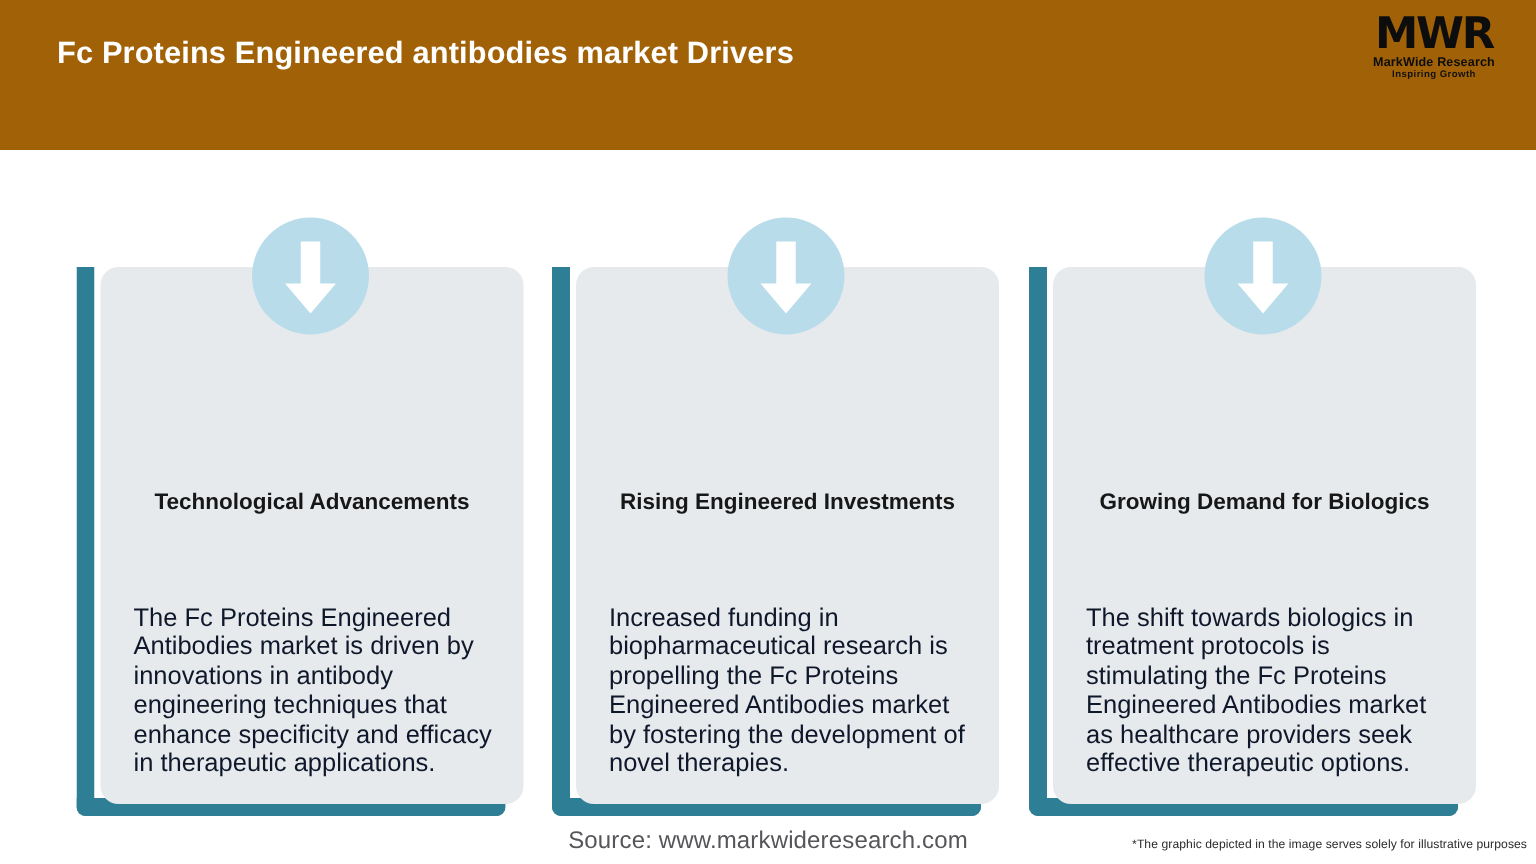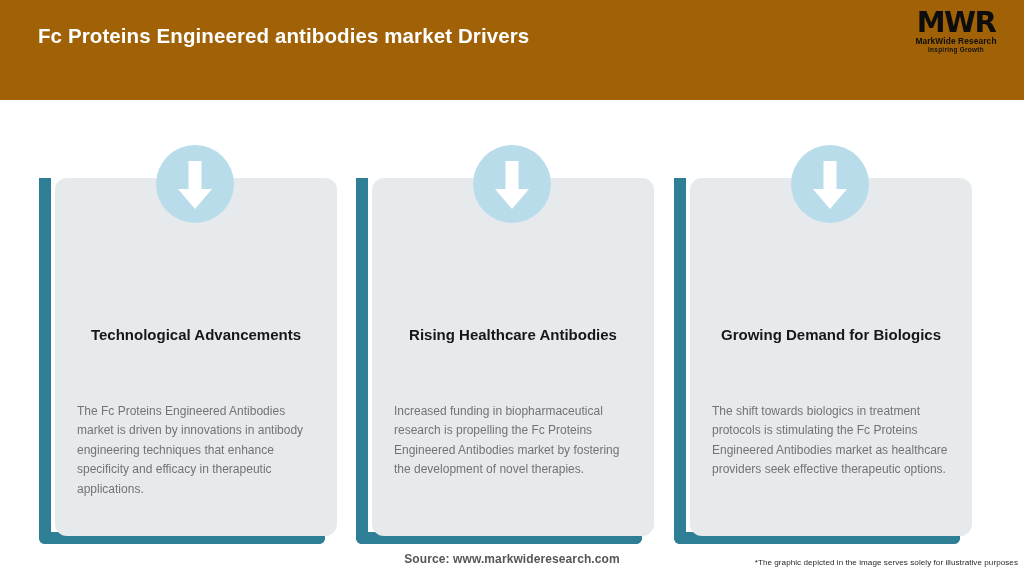--- a/index.html
+++ b/index.html
@@ -63,21 +63,21 @@
     font-size: 6.4px;
     font-weight: bold;
     color: #111111;
     line-height: 8px;
     letter-spacing: 0.3px;
   }
 
   
   .cards {
     position: absolute;
-    left: 0;
+    left: 12px;
     top: 100px;
     width: 863px;
     height: 445px;
   }
   .card-group {
     position: absolute;
     top: 0;
     width: 300px;
     height: 445px;
   }
@@ -135,35 +135,35 @@
     line-height: 22px;
     z-index: 4;
   }
 
   .card-body {
     position: absolute;
     left: 22px;
     top: 224px;
     width: 244px;
     text-align: left;
-    font-size: 12px;
-    color: #737373;
+    font-size: 17px;
+    color: #0f172a;
     line-height: 19.4px;
     z-index: 4;
   }
 
   
   .footer-source {
     position: absolute;
     left: 0;
     top: 552px;
     width: 1024px;
     text-align: center;
-    font-size: 12px;
-    font-weight: bold;
+    font-size: 16px;
+    font-weight: normal;
     color: #56565a;
     letter-spacing: 0.1px;
   }
   .footer-disclaimer {
     position: absolute;
     right: 6px;
     top: 558px;
     font-size: 8.1px;
     color: #2a2a2a;
     letter-spacing: 0.05px;
@@ -193,21 +193,21 @@
     <div class="icon-circle">
       <svg width="78" height="78" viewBox="0 0 78 78" aria-hidden="true">
         <polygon points="32.5,16 45.5,16 45.5,44 56,44 39,64 22,44 32.5,44" fill="#ffffff"></polygon>
       </svg>
     </div>
   </div>
 
   <div class="card-group g2">
     <div class="card-backing"></div>
     <div class="card">
-      <div class="card-heading">Rising Healthcare Antibodies</div>
+      <div class="card-heading">Rising Engineered Investments</div>
       <div class="card-body">Increased funding in biopharmaceutical research is propelling the Fc Proteins Engineered Antibodies market by fostering the development of novel therapies.</div>
     </div>
     <div class="icon-circle">
       <svg width="78" height="78" viewBox="0 0 78 78" aria-hidden="true">
         <polygon points="32.5,16 45.5,16 45.5,44 56,44 39,64 22,44 32.5,44" fill="#ffffff"></polygon>
       </svg>
     </div>
   </div>
 
   <div class="card-group g3">

